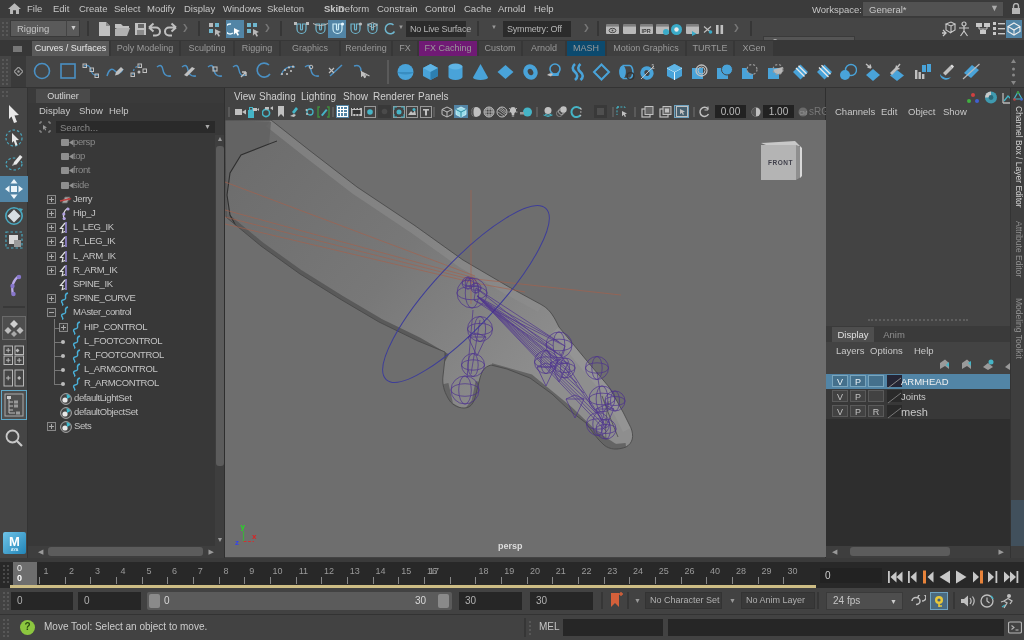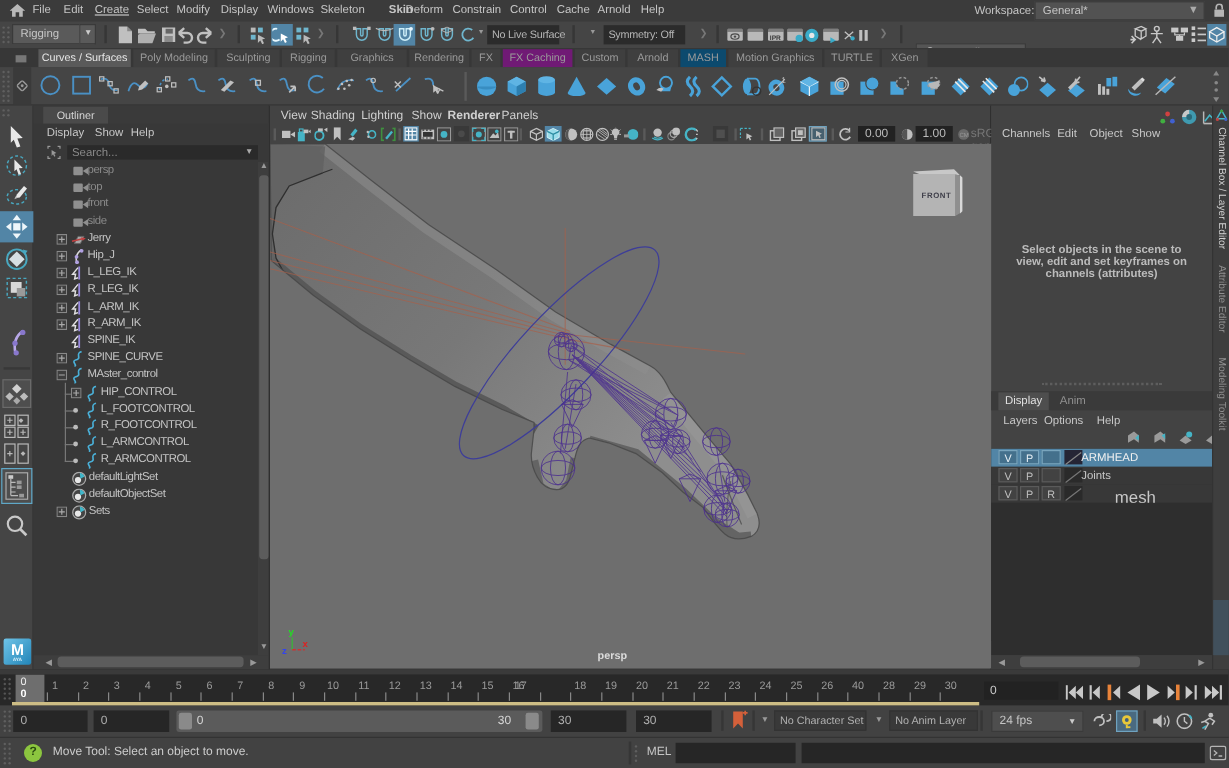--- a/index.html
+++ b/index.html
@@ -16,21 +16,21 @@
 </head>
 <body>
 <div id="page">
 
 <div class="abs" id="menubar" style="left:0;top:0;width:1024px;height:18px;background:#3b3b3b;">
   <svg class="abs" style="left:8px;top:3px;" width="13" height="12" viewBox="0 0 16 14">
     <path d="M8 0 L16 7 L13.5 7 L13.5 13 L9.8 13 L9.8 8.6 L6.2 8.6 L6.2 13 L2.5 13 L2.5 7 L0 7 Z" fill="#b8b8b8"></path>
   </svg>
   <span class="txt abs" style="left:27px;top:3px;">File</span>
   <span class="txt abs" style="left:53px;top:3px;">Edit</span>
-  <span class="txt abs" style="left:79px;top:3px;text-decoration:underline;">Create</span>
+  <span class="txt abs" style="left:79px;top:3px;">Create</span>
   <span class="txt abs" style="left:114px;top:3px;">Select</span>
   <span class="txt abs" style="left:147px;top:3px;">Modify</span>
   <span class="txt abs" style="left:184px;top:3px;">Display</span>
   <span class="txt abs" style="left:223px;top:3px;">Windows</span>
   <span class="txt abs" style="left:267px;top:3px;">Skeleton</span>
   <span class="txt abs" style="left:324px;top:3px;font-weight:bold;">Skin</span>
   <span class="txt abs" style="left:338px;top:3px;">Deform</span>
   <span class="txt abs" style="left:377px;top:3px;">Constrain</span>
   <span class="txt abs" style="left:425px;top:3px;">Control</span>
   <span class="txt abs" style="left:464px;top:3px;">Cache</span>
@@ -744,21 +744,21 @@
     <div class="abs" style="left:20px;top:1px;width:155px;height:9px;background:#5c5c5c;border-radius:3px;"></div>
     <span class="abs" style="right:10px;top:2px;color:#999;font-size:7px;">▶</span>
   </div>
 </div>
 
 <div class="abs" id="viewport" style="left:224px;top:88px;width:602px;height:470px;background:#434343;border-left:1px solid #2f2f2f;border-right:1px solid #2f2f2f;">
   <span class="abs" style="left:9px;top:3px;color:#d0d0d0;font-size:10px;">View</span>
   <span class="abs" style="left:34px;top:3px;color:#d0d0d0;font-size:10px;">Shading</span>
   <span class="abs" style="left:76px;top:3px;color:#d0d0d0;font-size:10px;">Lighting</span>
   <span class="abs" style="left:118px;top:3px;color:#d0d0d0;font-size:10px;">Show</span>
-  <span class="abs" style="left:148px;top:3px;color:#d0d0d0;font-size:10px;font-weight:bold;">Renderer</span>
+  <span class="abs" style="left:148px;top:3px;color:#d0d0d0;font-size:10px;">Renderer</span>
   <span class="abs" style="left:193px;top:3px;color:#d0d0d0;font-size:10px;">Panels</span>
   <div class="abs" style="left:0;top:16px;width:602px;height:16px;">
     <div class="abs" style="left:3px;top:3px;width:2px;height:10px;background:#5a5a5a;"></div>
         <svg class="abs" style="left:10px;top:2px;" width="11" height="12" viewBox="0 0 11 12">
           <rect x="0" y="3" width="7" height="6" fill="#c0c0c0"></rect>
           <path d="M7 6 l4-2.5 v5z" fill="#c0c0c0"></path>
         </svg>
         <svg class="abs" style="left:23px;top:2px;" width="11" height="12" viewBox="0 0 11 12">
           <rect x="0" y="4" width="6" height="8" fill="#45b4c6"></rect>
           <rect x="1.5" y="1.5" width="3" height="2.5" fill="none" stroke="#45b4c6"></rect>
@@ -1077,21 +1077,20 @@
   <svg class="abs" style="left:176px;top:4px;" width="13" height="12">
         <path d="M1 11 V1 M1 11 H12" stroke="#b8b8b8" stroke-width="1.3"></path>
         <path d="M2 9 L6 4 L9 7 L12 2" stroke="#45b4c6" stroke-width="1.3" fill="none"></path>
       </svg>
 
   <span class="abs" style="left:9px;top:18px;color:#c8c8c8;font-size:9.5px;">Channels</span>
   <span class="abs" style="left:55px;top:18px;color:#c8c8c8;font-size:9.5px;">Edit</span>
   <span class="abs" style="left:82px;top:18px;color:#c8c8c8;font-size:9.5px;">Object</span>
   <span class="abs" style="left:117px;top:18px;color:#c8c8c8;font-size:9.5px;">Show</span>
 
-  <div class="abs" style="left:0;top:116px;width:184px;text-align:center;color:#bcbcbc;font-size:9.5px;font-weight:bold;line-height:10px;">Select objects in the scene to<br>view, edit and set keyframes on<br>channels (attributes)</div>
 
   <div class="abs" style="left:42px;top:231px;width:100px;height:0;border-top:2px dotted #5e5e5e;"></div>
 
   <div class="abs" style="left:0;top:238px;width:184px;height:16px;background:#3a3a3a;">
     <div class="abs" style="left:6px;top:1px;width:42px;height:15px;background:#4e4e4e;color:#e0e0e0;font-size:9.5px;text-align:center;line-height:15px;">Display</div>
     <div class="abs" style="left:50px;top:1px;width:36px;height:15px;color:#909090;font-size:9.5px;text-align:center;line-height:15px;">Anim</div>
   </div>
   <span class="abs" style="left:10px;top:257px;color:#c8c8c8;font-size:9.5px;">Layers</span>
   <span class="abs" style="left:44px;top:257px;color:#c8c8c8;font-size:9.5px;">Options</span>
   <span class="abs" style="left:88px;top:257px;color:#c8c8c8;font-size:9.5px;">Help</span>
@@ -1135,21 +1134,21 @@
           </svg></div>
     <span class="abs" style="left:75px;top:2px;color:#c8c8c8;font-size:9.5px;">Joints</span>
   </div>
   <div class="abs" style="left:0;top:316px;width:184px;height:15px;background:#383838;">
     <div class="abs" style="left:6px;top:1px;width:16px;height:12px;background:#424242;border:1px solid #5a5a5a;color:#c0c0c0;font-size:9px;text-align:center;line-height:12px;">V</div>
     <div class="abs" style="left:24px;top:1px;width:16px;height:12px;background:#424242;border:1px solid #5a5a5a;color:#c0c0c0;font-size:9px;text-align:center;line-height:12px;">P</div>
     <div class="abs" style="left:42px;top:1px;width:16px;height:12px;background:#424242;border:1px solid #5a5a5a;color:#c0c0c0;font-size:9px;text-align:center;line-height:12px;">R</div>
     <div class="abs" style="left:61px;top:1px;width:15px;height:12px;background:#2a2a2a;"><svg width="15" height="12">
             <path d="M1 11 L14 1" stroke="#777" stroke-width="1"></path>
           </svg></div>
-    <span class="abs" style="left:75px;top:2px;color:#c8c8c8;font-size:14px;margin-left:28px;">mesh</span>
+    <span class="abs" style="left:75px;top:2px;color:#c8c8c8;font-size:11px;">mesh</span>
   </div>
   <div class="abs" style="left:0;top:331px;width:184px;height:127px;background:#2e2e2e;"></div>
 
   <div class="abs" style="left:0;top:458px;width:184px;height:12px;background:#3e3e3e;">
     <span class="abs" style="left:6px;top:2px;color:#999;font-size:7px;">◀</span>
     <div class="abs" style="left:24px;top:1px;width:100px;height:9px;background:#5c5c5c;border-radius:3px;"></div>
     <span class="abs" style="right:6px;top:2px;color:#999;font-size:7px;">▶</span>
   </div>
 </div>
 

